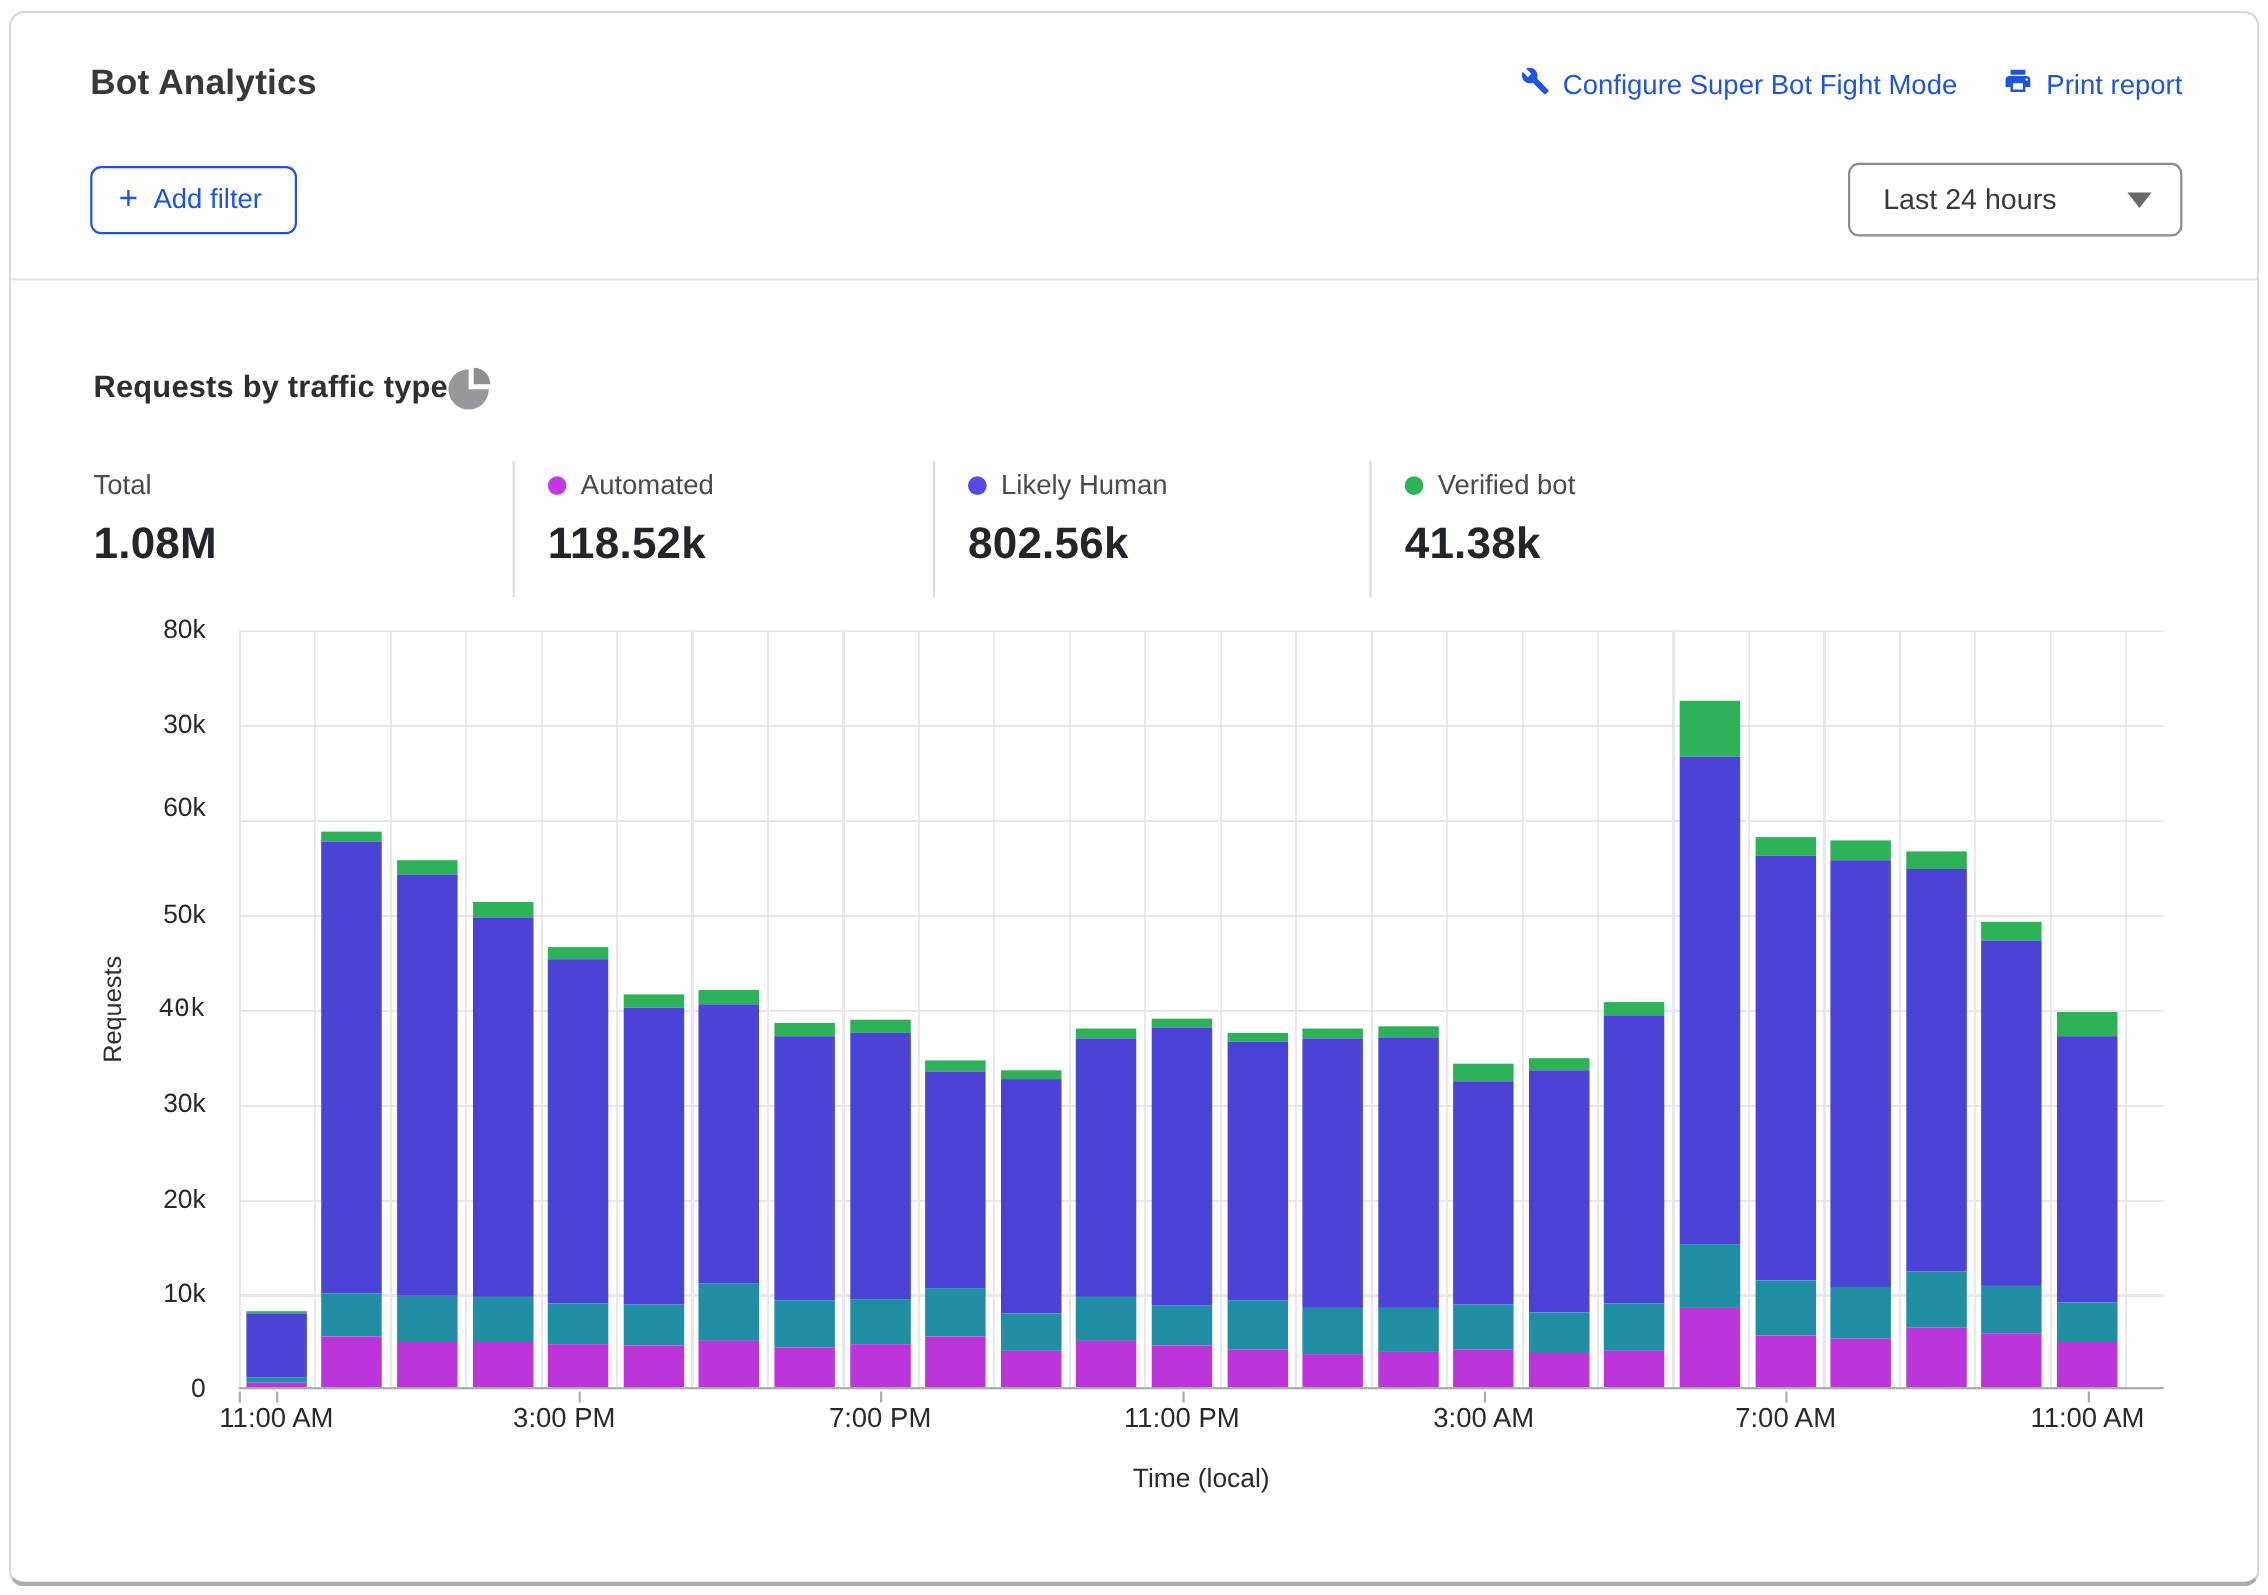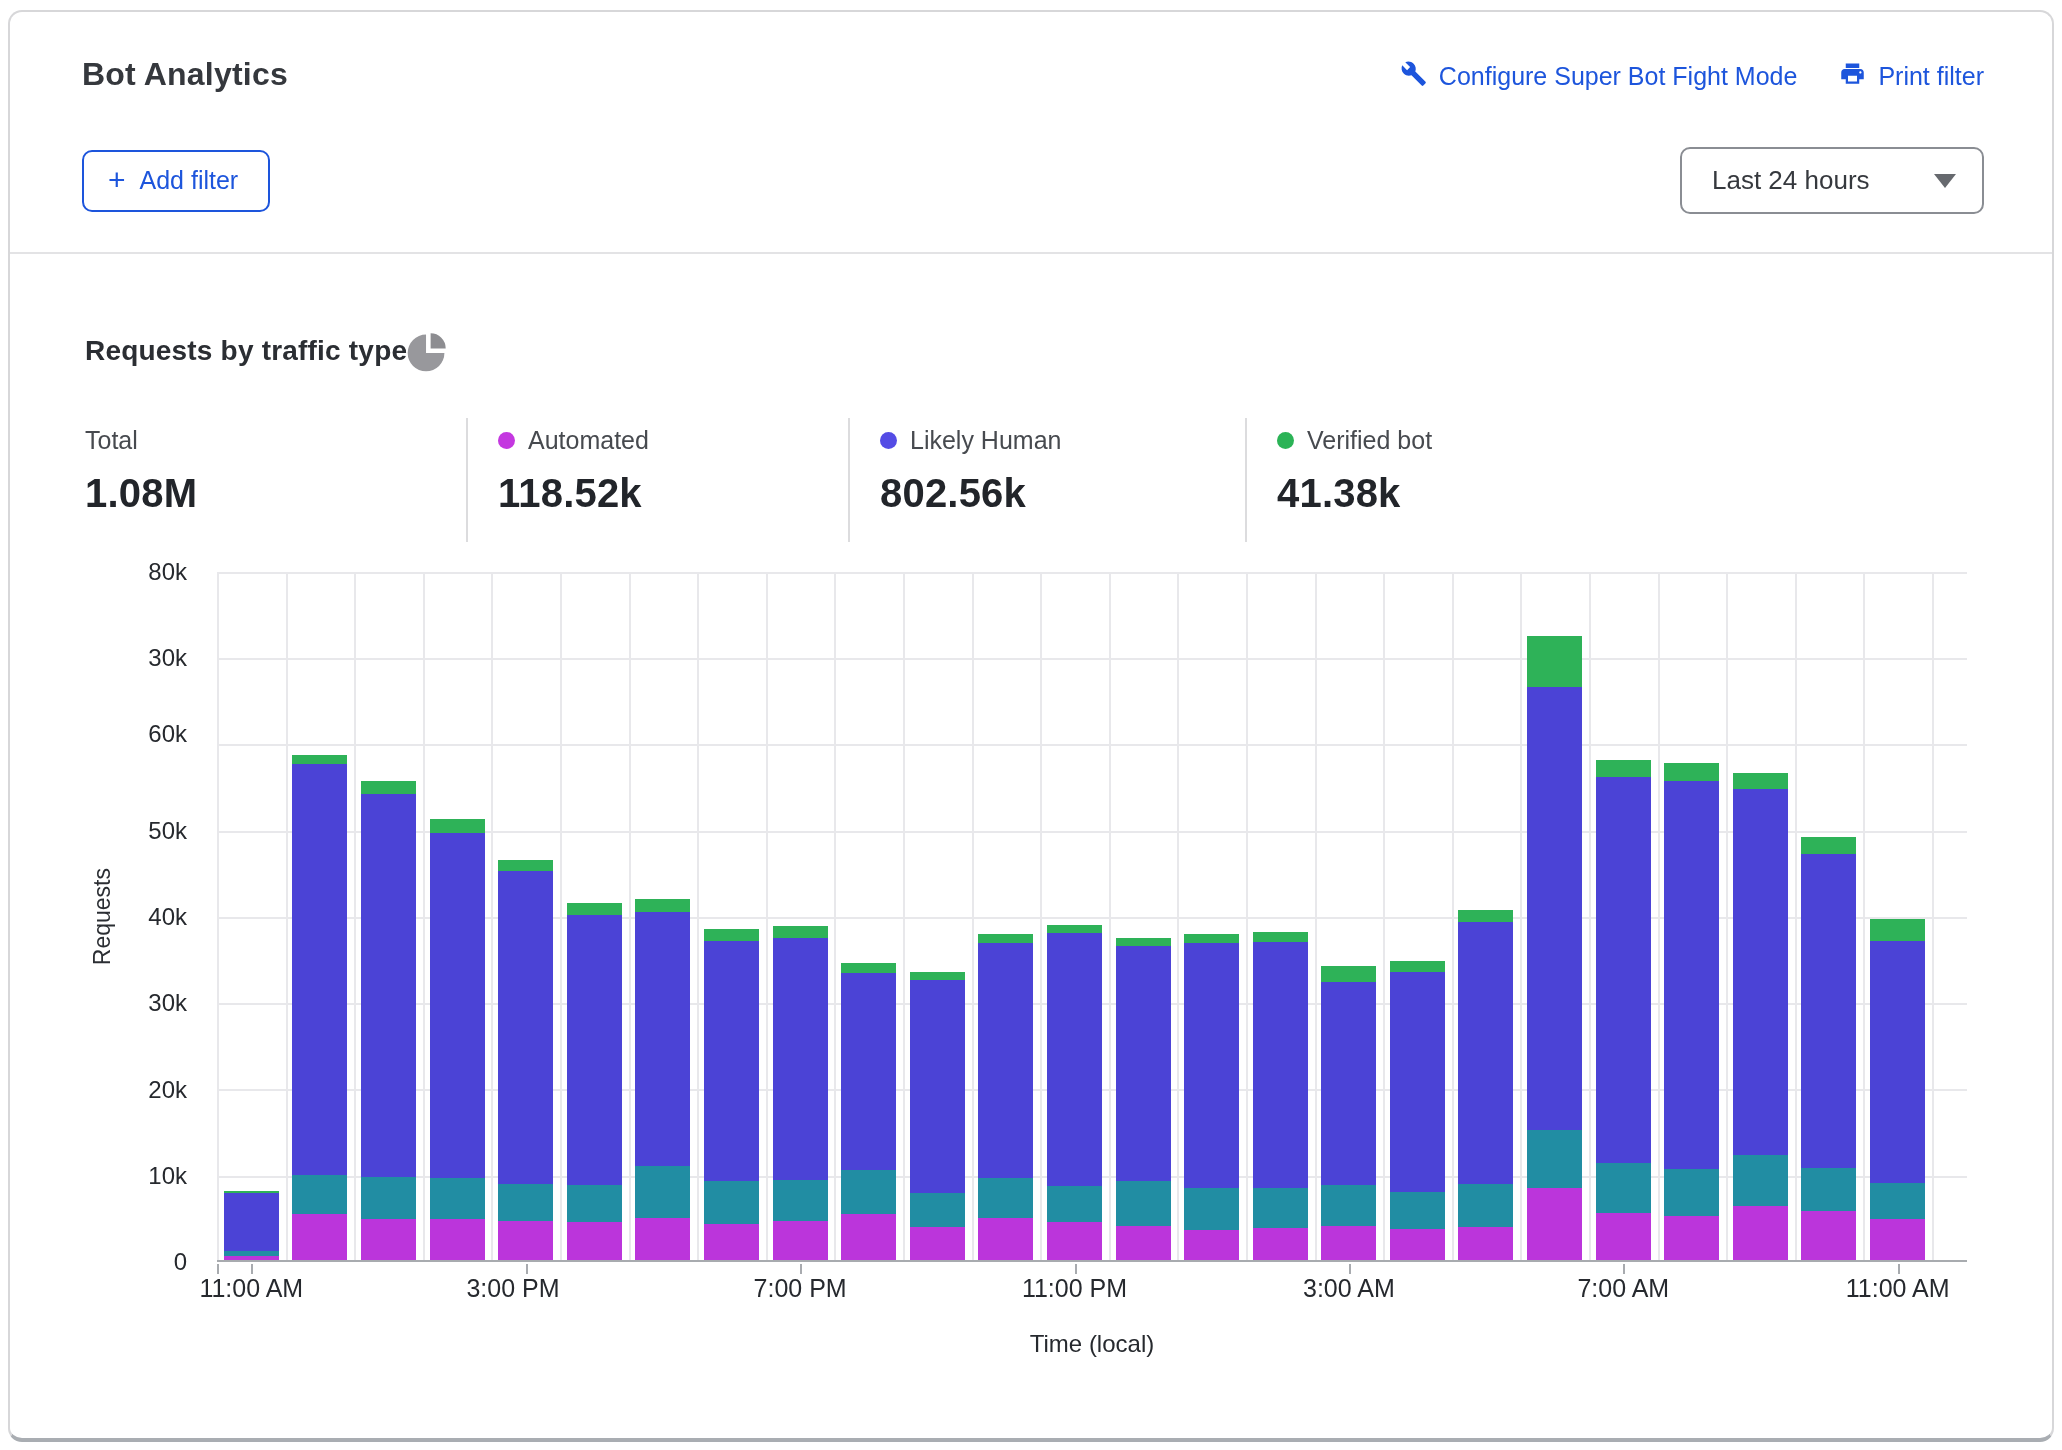--- a/index.html
+++ b/index.html
@@ -92,21 +92,21 @@
         <div class="hlink">
           <span><svg viewBox="0 0 24 24">
                 <path d="M22.7 19.3l-9.1-9.1c.9-2.3.4-5-1.5-6.9-2-2-5-2.4-7.4-1.3L9 6.3 6.3 9 2 4.7C.9 7.1 1.3 10.1 3.3 12.1c1.9 1.9 4.6 2.4 6.9 1.5l9.1 9.1c.4.4 1 .4 1.4 0l2-2c.4-.4.4-1 0-1.4z"></path>
               </svg></span>
           <span>Configure Super Bot Fight Mode</span>
         </div>
         <div class="hlink">
           <span><svg viewBox="0 0 24 24">
                 <path d="M19 8H5c-1.66 0-3 1.34-3 3v6h4v4h12v-4h4v-6c0-1.66-1.34-3-3-3zm-3 11H8v-5h8v5zm3-7c-.55 0-1-.45-1-1s.45-1 1-1 1 .45 1 1-.45 1-1 1zm-1-9H6v4h12V3z"></path>
               </svg></span>
-          <span>Print filter</span>
+          <span>Print report</span>
         </div>
       </div>
     </div>
     <div class="header-row2">
       <button class="btn-add-filter">
         <span class="plus-glyph">+</span>
         <span>Add filter</span>
       </button>
       <div class="select-box">
         <span class="select-value">Last 24 hours</span>
@@ -158,21 +158,21 @@
 
     <div class="chart-wrap">
       <div class="y-axis-title">
           <span>Requests</span>
         </div>
       <div class="y-ticks">
           <span class="y-tick-label" style="top: 0px;">80k</span>
           <span class="y-tick-label" style="top: 86.25px;">30k</span>
           <span class="y-tick-label" style="top: 162px;">60k</span>
           <span class="y-tick-label" style="top: 258.75px;">50k</span>
-          <span class="y-tick-label" style="top: 345px;">40k</span>
+          <span class="y-tick-label" style="top: 345px; font-family: Liberation Mono, monospace;">40k</span>
           <span class="y-tick-label" style="top: 431.25px;">30k</span>
           <span class="y-tick-label" style="top: 517.5px;">20k</span>
           <span class="y-tick-label" style="top: 603.75px;">10k</span>
           <span class="y-tick-label" style="top: 690px;">0</span>
         </div>
       <div class="plot-col">
         <div class="plot">
             <div class="bars">
               <div class="bar-col">
                 <div class="bar">

